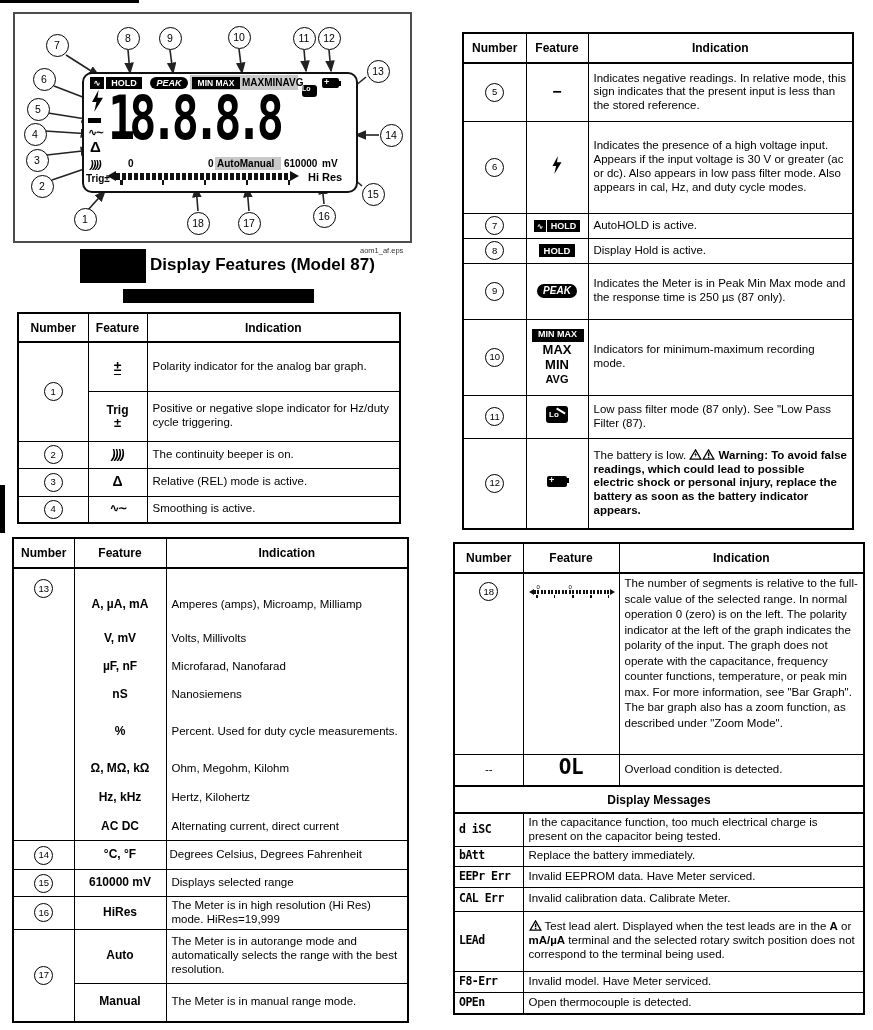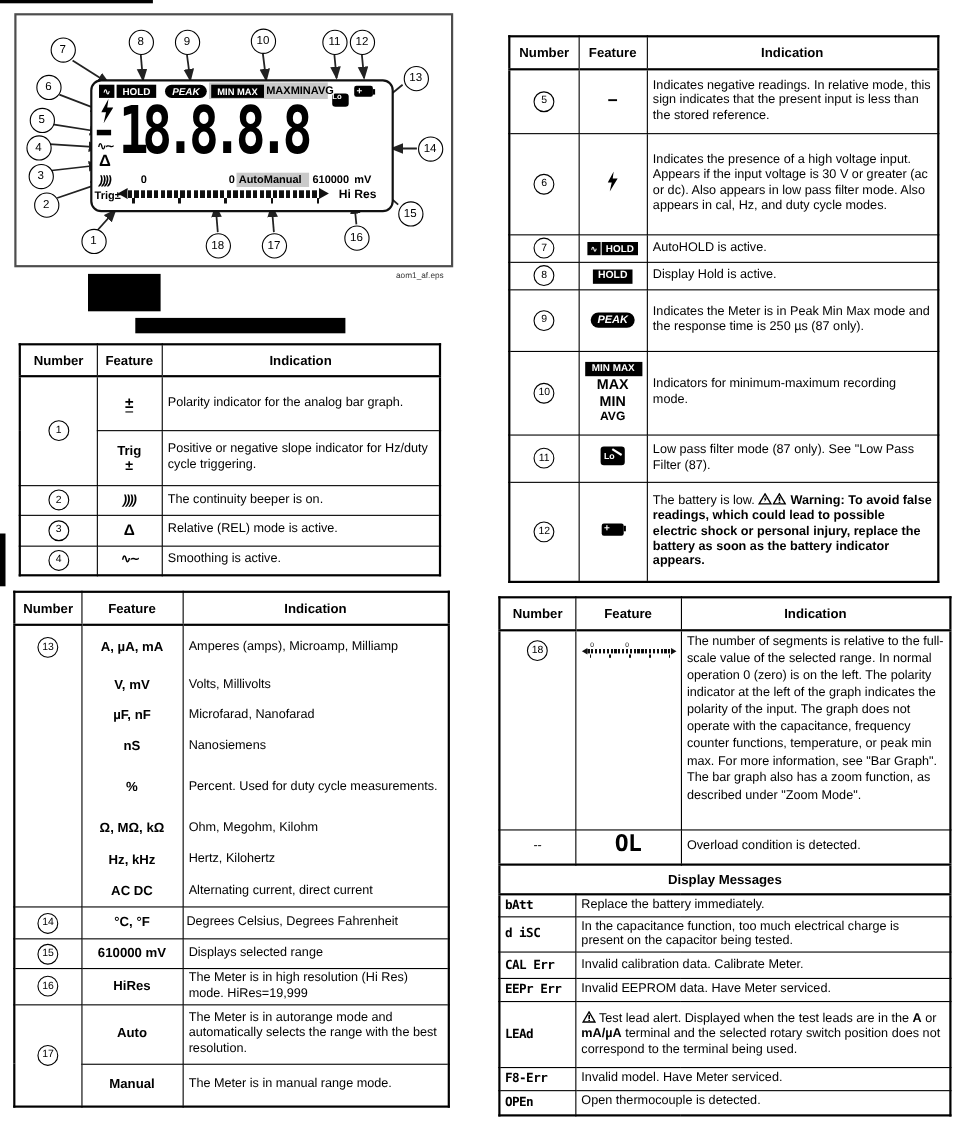--- a/index.html
+++ b/index.html
@@ -37,21 +37,21 @@
   table{border-width:2px;}
   th{font-size:12px;font-weight:bold;text-align:center;border-bottom-width:2px;}
   td{font-size:11.5px;line-height:13.8px;vertical-align:middle;padding:2px 5px;box-sizing:border-box;}
   td.num{text-align:center;}
   td.feat{text-align:center;font-weight:bold;font-size:12px;}
   .circ{display:inline-flex;width:17px;height:17px;border:1.1px solid #000;border-radius:50%;
         align-items:center;justify-content:center;font-size:9.5px;font-weight:400;}
   .b{font-weight:bold;}
   .seg{font-family:"DejaVu Sans Mono",monospace;font-weight:bold;font-size:12px;letter-spacing:-0.5px;}
   .ibadge{display:inline-flex;background:#000;color:#fff;font-weight:bold;align-items:center;justify-content:center;}
-  .stack8{display:grid;grid-template-rows:40px 28px 28px 28px 46px 28px 30px 27px;}
+  .stack8{display:grid;grid-template-rows:40px 28px 28px 28px 46px 28px 30px 27px;margin-top:16px;}
   .stack8 > div{display:flex;align-items:center;}
   .stack8.ctr > div{justify-content:center;}
   .dmlabel{font-family:"DejaVu Sans Mono",monospace;font-weight:bold;font-size:11.5px;letter-spacing:-0.5px;padding-left:4px;}
 
   
   #caption{position:absolute;left:150px;top:255px;font-size:17px;font-weight:bold;}
   #epslabel{position:absolute;left:360px;top:246px;font-size:7.5px;color:#333;text-align:center;}
 
   .battery{position:relative;display:inline-block;width:17px;height:10px;background:#000;border-radius:2px;}
   .battery::after{content:"";position:absolute;right:-2px;top:2.5px;width:2px;height:5px;background:#000;}
@@ -155,20 +155,21 @@
   <div class="co" style="left:351.5px;top:45.5px;">13</div>
   <div class="co" style="left:364.5px;top:109.5px;">14</div>
   <div class="co" style="left:346.5px;top:168.5px;">15</div>
   <div class="co" style="left:297.5px;top:190.5px;">16</div>
   <div class="co" style="left:222.5px;top:197.5px;">17</div>
   <div class="co" style="left:171.5px;top:197.5px;">18</div>
 </div>
 
 <div id="epslabel">aom1_af.eps</div>
 <div class="artifact" style="left:80px;top:249px;width:66px;height:34px;"></div>
+<div id="caption">Display Features (Model 87)</div>
 <div class="artifact" style="left:123px;top:289px;width:191px;height:14px;"></div>
 
 <table style="left:17px;top:312px;width:382px;">
   <colgroup>
         <col style="width:70px">
         <col style="width:59px">
         <col style="width:253px">
       </colgroup>
   <tbody>
         <tr style="height:29px">
@@ -368,35 +369,35 @@
     <td style="vertical-align:top;line-height:15.5px;">The number of segments is relative to the full-scale value of the selected range. In normal operation 0 (zero) is on the left. The polarity indicator at the left of the graph indicates the polarity of the input. The graph does not operate with the capacitance, frequency counter functions, temperature, or peak min max. For more information, see "Bar Graph". The bar graph also has a zoom function, as described under "Zoom Mode".</td>
   </tr>
   <tr style="height:32px">
     <td class="num">--</td>
     <td class="feat"><span class="seg" style="font-size:21px;">OL</span></td>
     <td>Overload condition is detected.</td>
   </tr>
   <tr style="height:27px">
     <th colspan="3" style="border-top-width:2px;">Display Messages</th>
   </tr>
+  <tr style="height:32px">
+    <td class="dmlabel">d iSC</td>
+    <td colspan="2">In the capacitance function, too much electrical charge is present on the capacitor being tested.</td>
+  </tr>
   <tr style="height:20px">
     <td class="dmlabel">bAtt</td>
     <td colspan="2">Replace the battery immediately.</td>
   </tr>
-  <tr style="height:32px">
-    <td class="dmlabel">d iSC</td>
-    <td colspan="2">In the capacitance function, too much electrical charge is present on the capacitor being tested.</td>
+  <tr style="height:21px">
+    <td class="dmlabel">EEPr Err</td>
+    <td colspan="2">Invalid EEPROM data. Have Meter serviced.</td>
   </tr>
   <tr style="height:24px">
     <td class="dmlabel">CAL Err</td>
     <td colspan="2">Invalid calibration data. Calibrate Meter.</td>
-  </tr>
-  <tr style="height:21px">
-    <td class="dmlabel">EEPr Err</td>
-    <td colspan="2">Invalid EEPROM data. Have Meter serviced.</td>
   </tr>
   <tr style="height:60px">
     <td class="dmlabel">LEAd</td>
     <td colspan="2"><svg width="13" height="11" viewBox="0 0 20 18" style="vertical-align:-1px;">
               <path d="M10 1.5 L18.8 16.5 H1.2 Z" fill="none" stroke="#000" stroke-width="2"></path>
               <rect x="9" y="6" width="2.4" height="6" fill="#000"></rect>
               <rect x="9" y="13.2" width="2.4" height="2" fill="#000"></rect>
             </svg><span> </span><span>Test lead alert. Displayed when the test leads are in the </span><span class="b">A</span><span> or </span><span class="b">mA/µA</span><span> terminal and the selected rotary switch position does not correspond to the terminal being used.</span></td>
   </tr>
   <tr style="height:21px">

